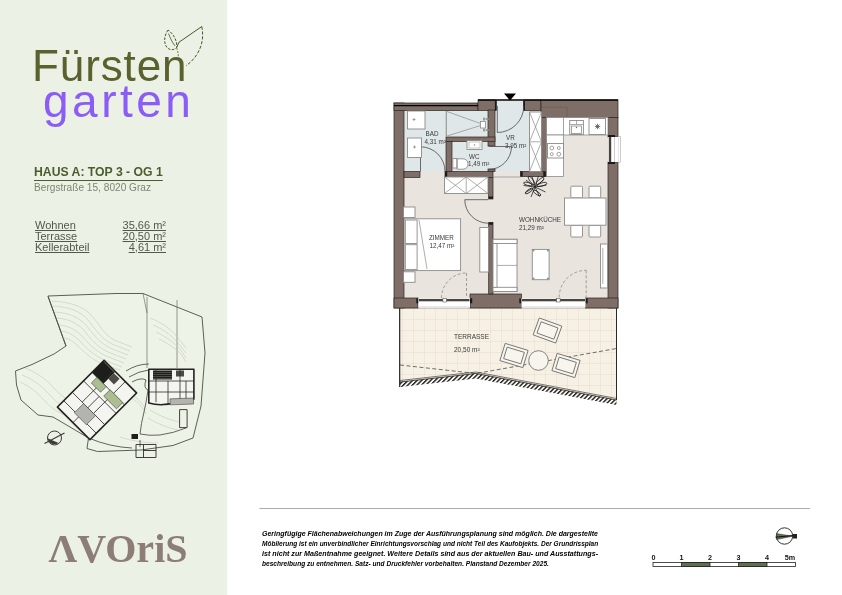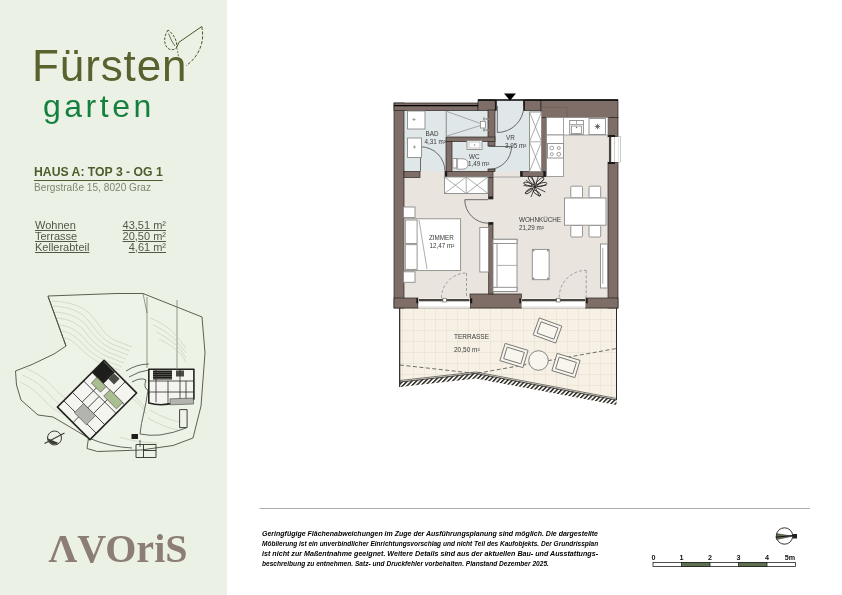--- a/index.html
+++ b/index.html
@@ -1,39 +1,39 @@
 <!DOCTYPE html>
 <html><head>
 <meta charset="utf-8">
 <style>
   html,body{margin:0;padding:0;}
   body{width:842px;height:595px;position:relative;background:#fff;font-family:"Liberation Sans",sans-serif;overflow:hidden;}
   #sidebar{position:absolute;left:0;top:0;width:227px;height:595px;background:#ebf1e5;}
   #logo1{position:absolute;left:32px;top:41px;font-size:44px;color:#59622e;letter-spacing:0.9px;text-align:right;}
-  #logo2{position:absolute;left:43px;top:88px;font-size:32px;color:#15803d;letter-spacing:3.5px;}
+  #logo2{position:absolute;left:43px;top:74px;font-size:46px;color:#8b5cf6;letter-spacing:3.5px;}
   #haus{position:absolute;left:34px;top:164px;font-size:13px;font-weight:bold;color:#4c5d2c;border-bottom:1.4px solid #4c5d2c;padding-bottom:1px;transform:scaleX(0.94);transform-origin:0 0;white-space:nowrap;}
   #addr{position:absolute;left:34px;top:181px;font-size:11px;color:#7e8570;transform:scaleX(0.92);transform-origin:0 0;white-space:nowrap;}
   #areas{position:absolute;left:35px;top:220px;width:131px;font-size:11px;color:#53584a;line-height:10.8px;text-decoration:underline;}
   #areas div{display:flex;justify-content:space-between;}
   #disc{position:absolute;left:262px;top:529px;width:400px;font-size:7.5px;font-weight:bold;color:#000;line-height:10.15px;font-style:italic;}
   #disc div{white-space:nowrap;transform-origin:0 0;height:10.15px;}
   svg{position:absolute;left:0;top:0;}
   text{font-family:"Liberation Sans",sans-serif;}
 </style>
 </head>
 <body>
 <div id="sidebar"></div>
 <div id="logo1">Fürsten</div>
 <div id="logo2">garten</div>
 <div id="haus">HAUS A: TOP 3 - OG 1</div>
 <div id="addr">Bergstraße 15, 8020 Graz</div>
 <div id="areas">
   <div>
       <span>Wohnen</span>
-      <span>43,51 m²</span>
+      <span>35,66 m²</span>
     </div>
   <div>
       <span>Terrasse</span>
       <span>20,50 m²</span>
     </div>
   <div>
       <span>Kellerabteil</span>
       <span>4,61 m²</span>
     </div>
 </div>

